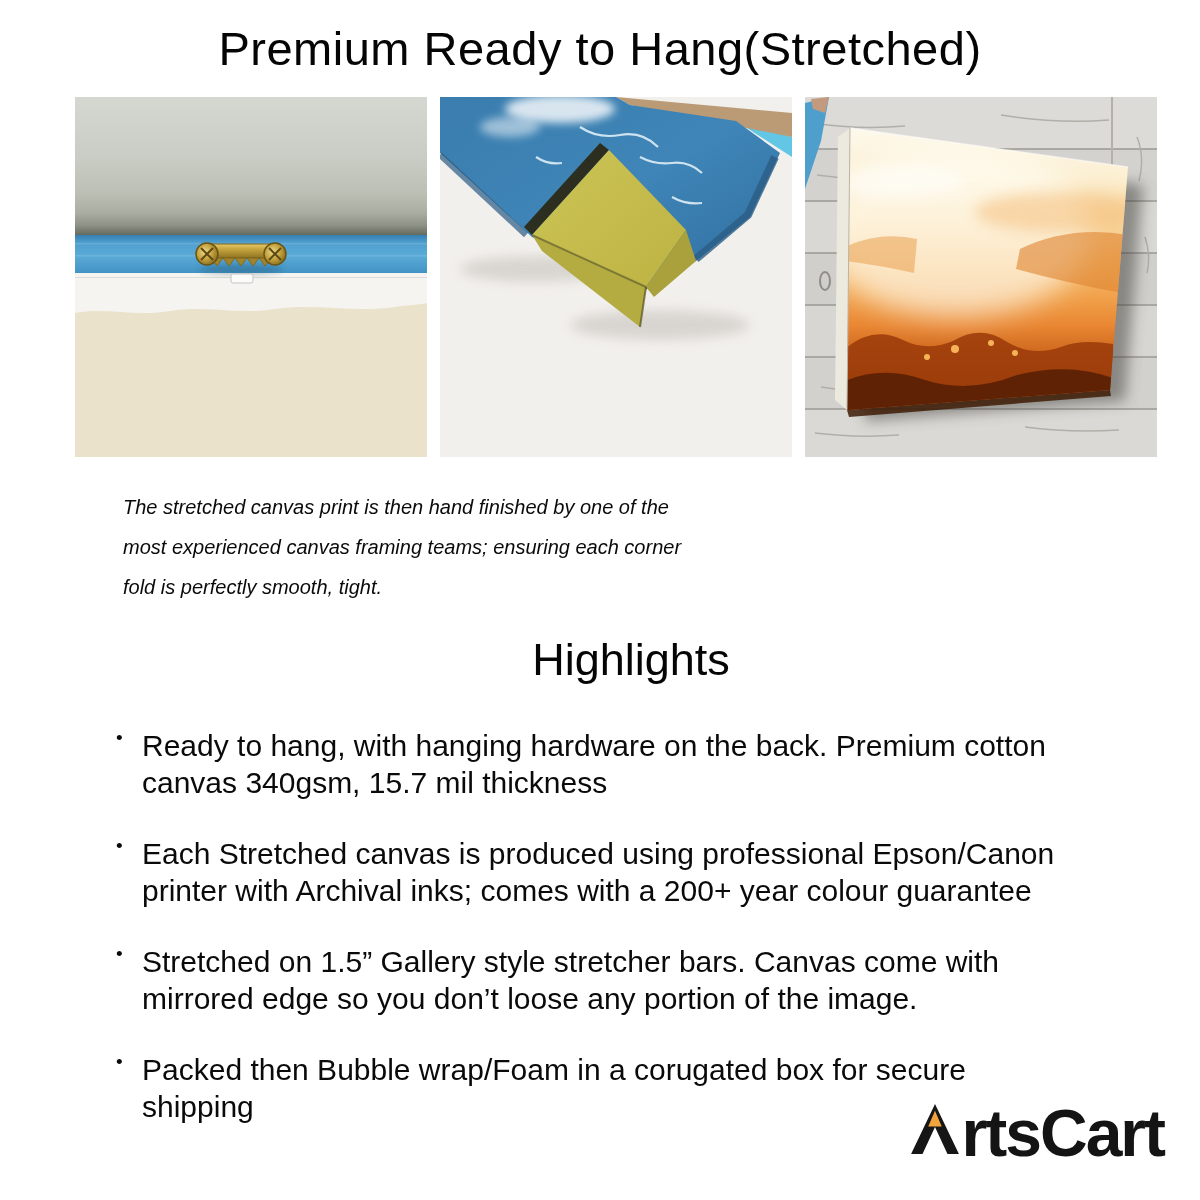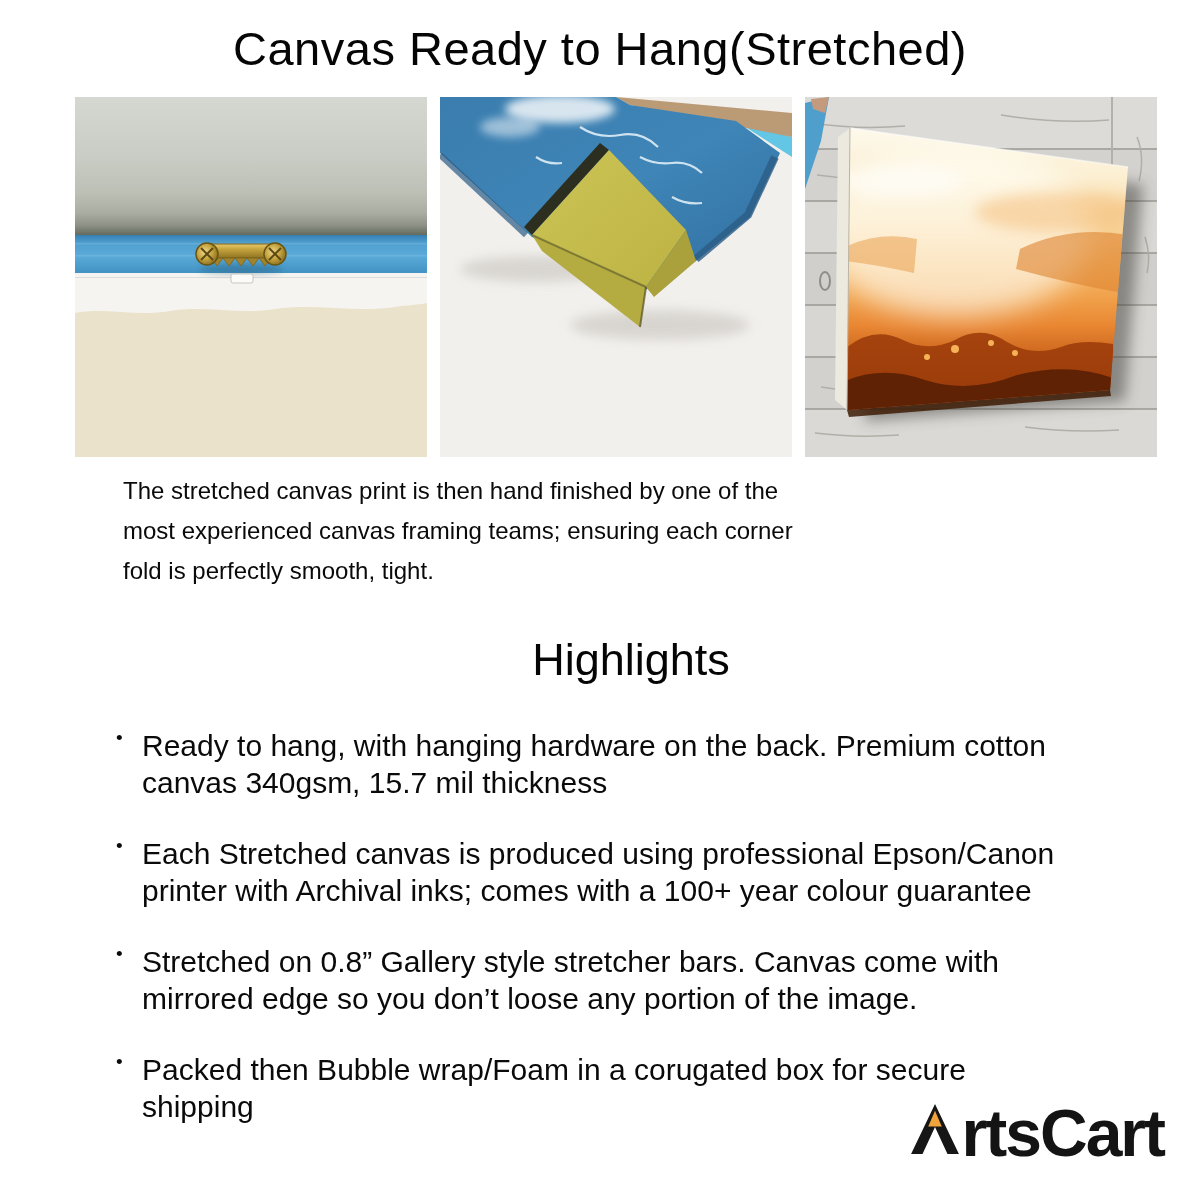--- a/index.html
+++ b/index.html
@@ -14,22 +14,22 @@
     position:absolute;top:22px;left:0;width:1200px;
     text-align:center;font-size:47px;font-weight:400;
     letter-spacing:0.5px;line-height:54px;color:#050505;
   }
 
   .photos{position:absolute;top:97px;left:75px;display:flex;gap:13px;}
   .photo{width:352px;height:360px;overflow:hidden;background:#eee;}
   .photo svg{display:block;width:352px;height:360px;}
 
   .desc{
-    position:absolute;top:471px;left:123px;width:960px;
-    font-size:24px;line-height:40px;white-space:pre-line;color:#0a0a0a;
+    position:absolute;top:487px;left:123px;width:960px;
+    font-size:20px;line-height:40px;white-space:pre-line;color:#0a0a0a;font-style:italic;
   }
 
   .highlights-heading{
     position:absolute;top:631px;left:0;width:1200px;text-align:center;
     font-size:45px;font-weight:400;line-height:58px;color:#050505;padding-left:31px;
   }
 
   .hl{position:absolute;top:719px;left:112px;width:1010px;margin:0;padding:0;list-style:none;}
   .hl li{display:flex;margin-bottom:26px;font-size:30px;line-height:37px;color:#0a0a0a;}
   .hl .bullet{flex:0 0 30px;width:30px;font-size:19px;line-height:37px;text-indent:4px;}
@@ -41,21 +41,21 @@
     font-size:66px;font-weight:700;letter-spacing:-2px;color:#141414;
   }
   .brand .brand-a{margin:0 1px 12px 0;}
   .brand .brand-rest{line-height:1;}
 </style>
 </head>
 <body>
 
 <div class="page">
 
-  <div class="title">Canvas Ready to Hang(Stretched)</div>
+  <div class="title">Premium Ready to Hang(Stretched)</div>
 
   <div class="photos">
 
     <div class="photo">
       <svg viewBox="0 0 352 360">
         <defs>
           <linearGradient id="p1-gray" x1="0" y1="0" x2="0" y2="1">
             <stop offset="0" stop-color="#d5d8d0"></stop>
             <stop offset="0.45" stop-color="#c9ccc4"></stop>
             <stop offset="0.7" stop-color="#bbbfb4"></stop>
@@ -244,25 +244,25 @@
 
   <ul class="hl">
     <li>
       <span class="bullet">•</span>
       <span class="li-text">Ready to hang,  with hanging hardware on the back.  Premium cotton
 canvas 340gsm, 15.7 mil thickness</span>
     </li>
     <li>
       <span class="bullet">•</span>
       <span class="li-text">Each Stretched canvas is produced using professional Epson/Canon
-printer with Archival inks; comes with a 100+ year colour guarantee</span>
-    </li>
-    <li>
-      <span class="bullet">•</span>
-      <span class="li-text">Stretched on 0.8” Gallery style stretcher bars. Canvas come with
+printer with Archival inks; comes with a 200+ year colour guarantee</span>
+    </li>
+    <li>
+      <span class="bullet">•</span>
+      <span class="li-text">Stretched on 1.5” Gallery style stretcher bars. Canvas come with
 mirrored edge so you don’t loose any portion of the image.</span>
     </li>
     <li>
       <span class="bullet">•</span>
       <span class="li-text">Packed then Bubble wrap/Foam in a corugated box for secure
 shipping</span>
     </li>
   </ul>
 
   <div class="brand" aria-label="ArtsCart">

